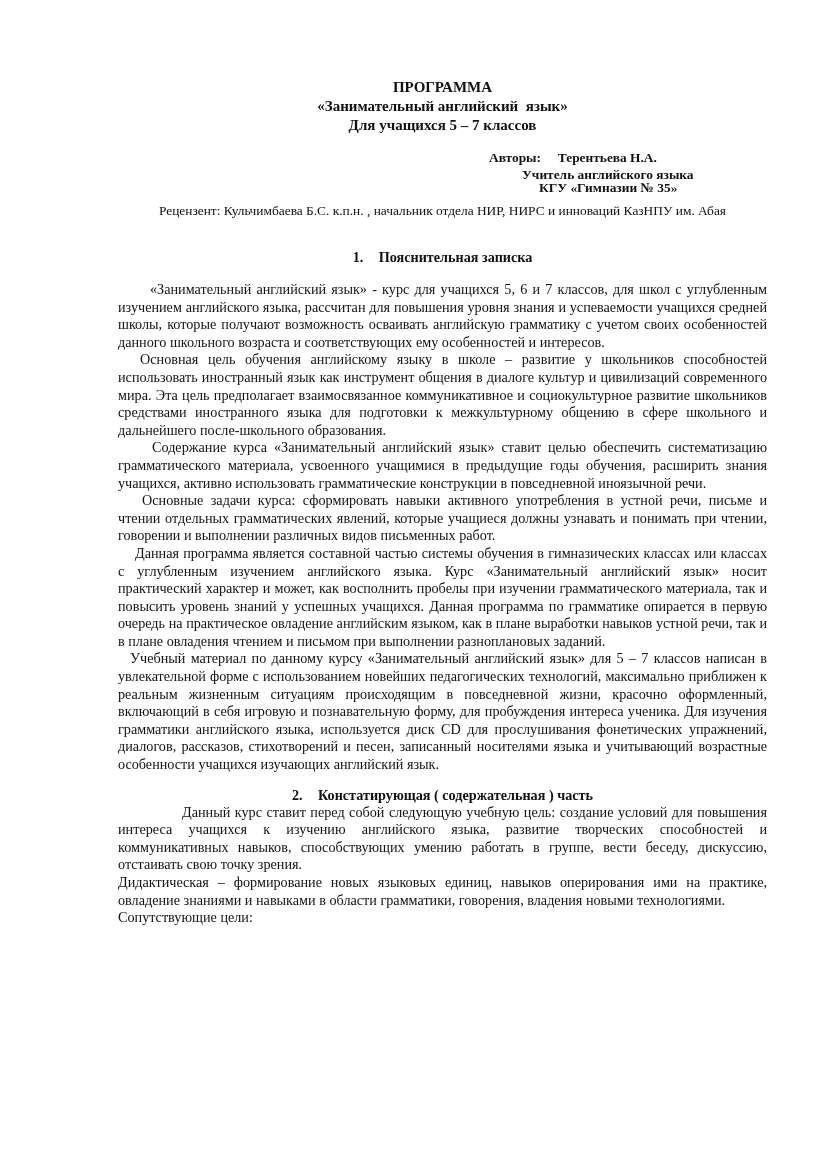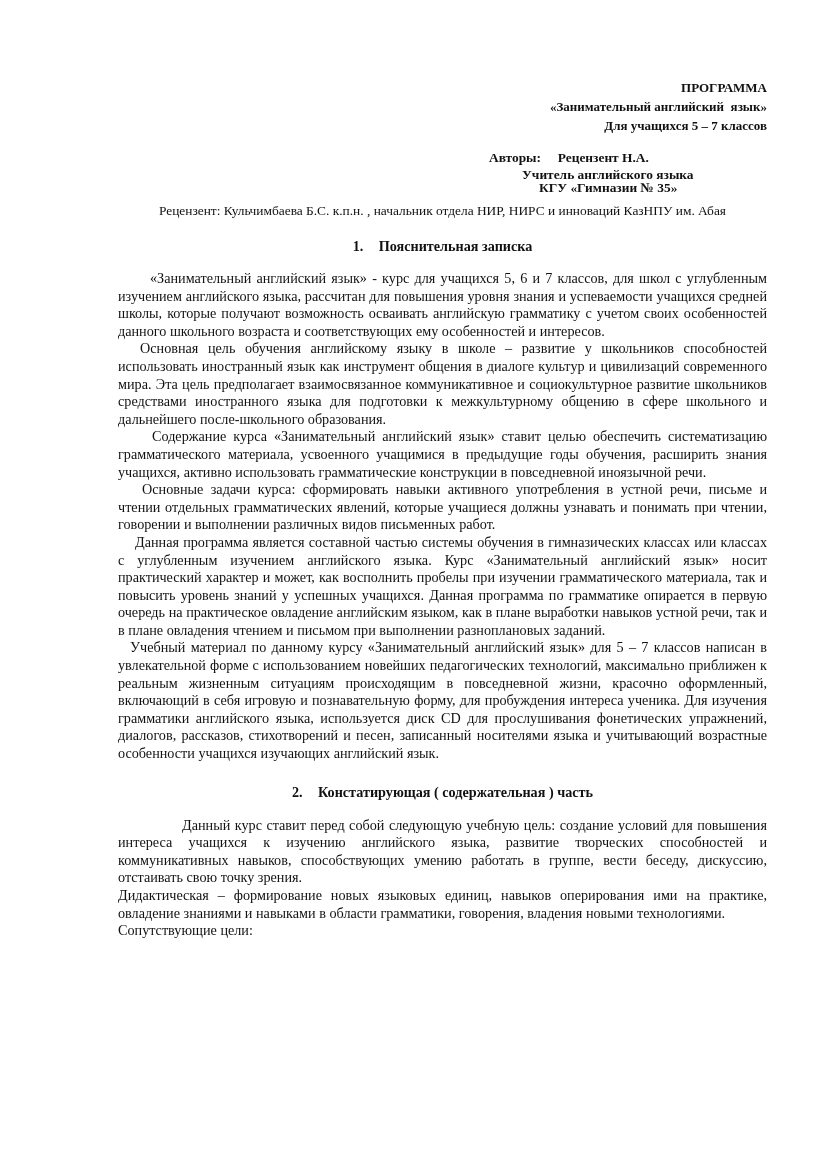--- a/index.html
+++ b/index.html
@@ -15,23 +15,23 @@
       font-family: "Liberation Serif", "DejaVu Serif", serif;
       color: #111111;
     }
     .page {
       position: absolute;
       left: 118px;
       top: 78px;
       width: 649px;
     }
     .title-block {
-      text-align: right;
+      text-align: center;
       font-weight: bold;
-      font-size: 13px;
+      font-size: 15px;
       line-height: 19px;
       margin-left: 0;
     }
     .title-block div { white-space: pre; }
     .authors {
       margin-top: 15px;
       position: relative;
       height: 48px;
       font-weight: bold;
       font-size: 13.4px;
@@ -64,21 +64,21 @@
       line-height: 17px;
       white-space: pre;
       margin-left: -12px;
       width: 673px;
     }
     .section-heading {
       text-align: center;
       font-weight: bold;
       font-size: 14.2px;
       line-height: 18px;
-      margin-top: 18px;
+      margin-top: 29px;
       white-space: pre;
     }
     .section-heading .num {
       display: inline-block;
       width: 26px;
       text-align: left;
     }
     .body-text {
       font-size: 14.2px;
       line-height: 17.6px;
@@ -90,38 +90,38 @@
     }
     .s1-first { margin-top: 15px; text-indent: 32px; }
     .ind-24 { text-indent: 24px; }
     .ind-34 { text-indent: 34px; }
     .ind-40 { text-indent: 40px; }
     .ind-22 { text-indent: 22px; }
     .ind-17 { text-indent: 17px; }
     .ind-12 { text-indent: 12px; }
     .ind-64 { text-indent: 64px; }
     .sec2-heading {
-      margin-top: 20px;
+      margin-top: 12px;
     }
-    .s2-first { margin-top: 16px; }
+    .s2-first { margin-top: 0; }
     .noind { text-indent: 0; }
   </style>
 </head>
 <body>
 
 <div class="page">
 
   <div class="title-block">
     <div>ПРОГРАММА</div>
     <div>«Занимательный английский  язык»</div>
     <div>Для учащихся 5 – 7 классов</div>
   </div>
 
   <div class="authors">
-    <div class="line1">Авторы:     Рецензент Н.А.</div>
+    <div class="line1">Авторы:     Терентьева Н.А.</div>
     <div class="line2">Учитель английского языка</div>
     <div class="line3">КГУ «Гимназии № 35»</div>
   </div>
 
   <div class="reviewer">Рецензент: Кульчимбаева Б.С. к.п.н. , начальник отдела НИР, НИРС и инноваций КазНПУ им. Абая</div>
 
   <div class="section-heading"><span class="num">1.</span><span>Пояснительная записка</span></div>
 
   <div class="body-text">
     <p class="para s1-first">«Занимательный  английский язык»  -  курс для учащихся  5, 6 и 7 классов, для школ с углубленным  изучением английского языка, рассчитан для  повышения уровня знания и успеваемости учащихся  средней  школы, которые получают возможность осваивать английскую грамматику с учетом своих особенностей данного  школьного возраста и соответствующих ему особенностей  и  интересов.</p>

